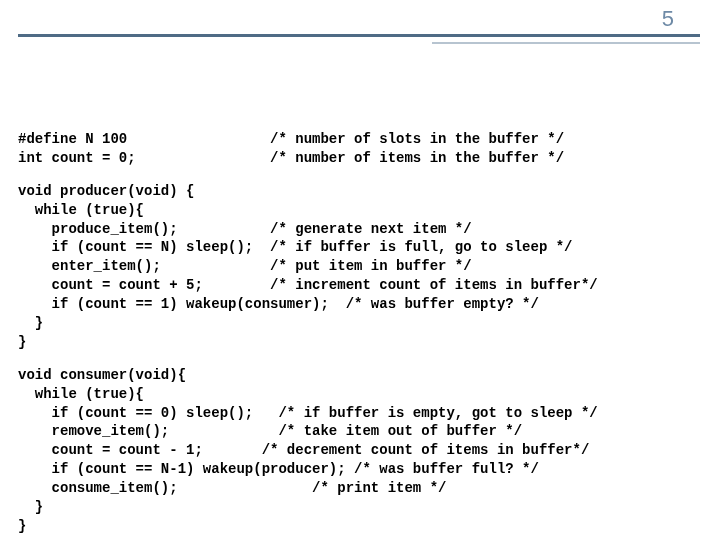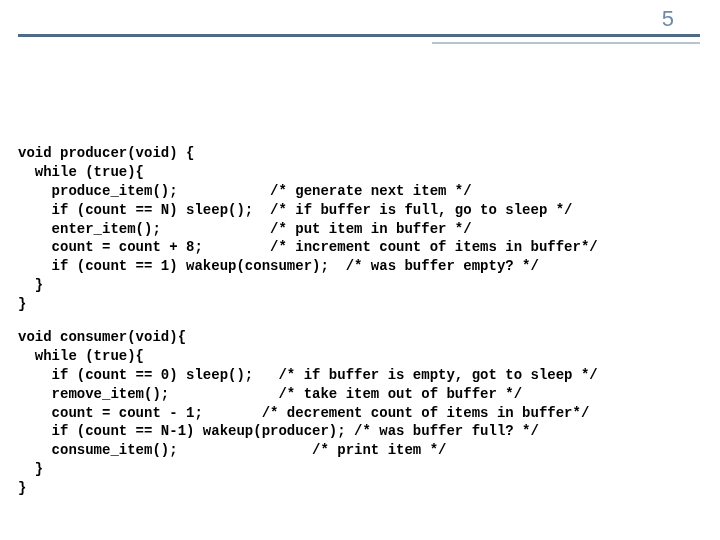--- a/index.html
+++ b/index.html
@@ -72,27 +72,29 @@
 <body>
 
 <div class="slide">
   <div class="header">
     <div class="page-num">5</div>
     <div class="rule-long"></div>
     <div class="rule-short"></div>
   </div>
 
   <div class="content">
+    <pre class="block kw">#define N 100                 /* number of slots in the buffer */
+int count = 0;                /* number of items in the buffer */</pre>
     <div class="gap"></div>
     <pre class="block kw">void producer(void) {
   while (true){
     produce_item();           /* generate next item */
     if (count == N) sleep();  /* if buffer is full, go to sleep */
     enter_item();             /* put item in buffer */
-    count = count + 8;        /* increment count of items in buffer*/
+    count = count + 5;        /* increment count of items in buffer*/
     if (count == 1) wakeup(consumer);  /* was buffer empty? */
   }
 }</pre>
     <div class="gap"></div>
     <pre class="block kw">void consumer(void){
   while (true){
     if (count == 0) sleep();   /* if buffer is empty, got to sleep */
     remove_item();             /* take item out of buffer */
     count = count - 1;       /* decrement count of items in buffer*/
     if (count == N-1) wakeup(producer); /* was buffer full? */

